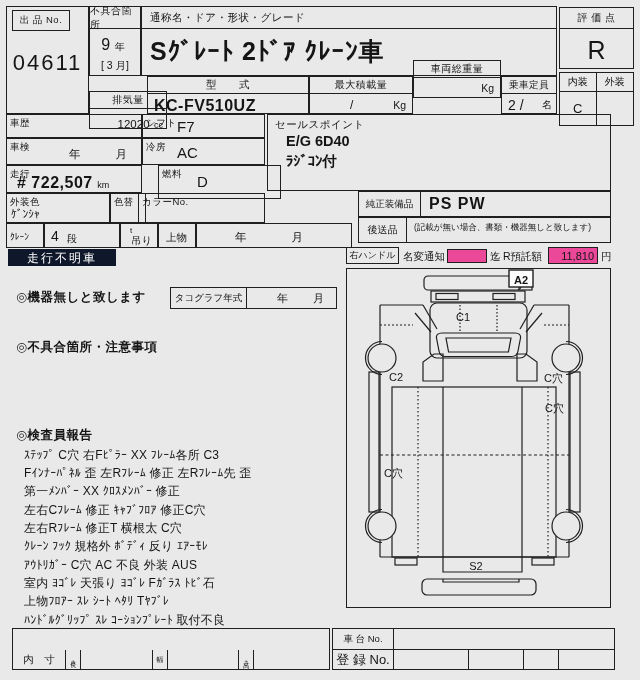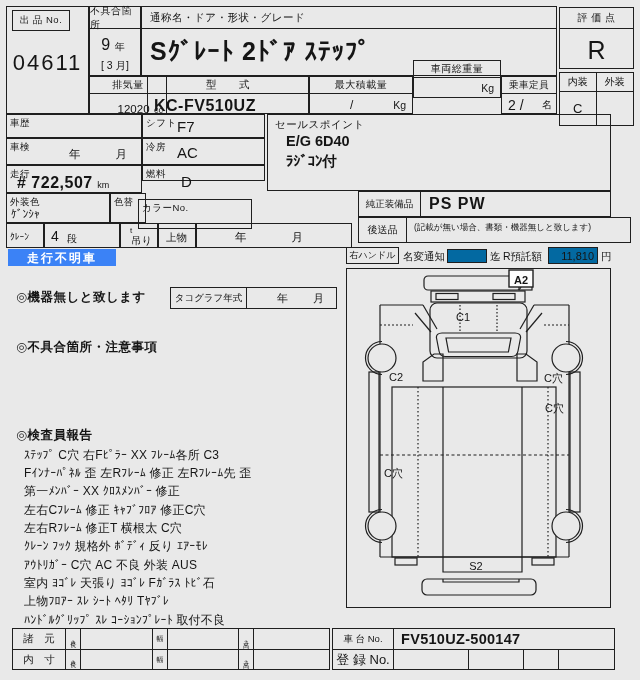--- a/index.html
+++ b/index.html
@@ -8,25 +8,25 @@
     background:#e9e9e9;color:#151515;
     font-family:"Liberation Sans","DejaVu Sans",sans-serif;
   }
   .b{position:absolute;box-sizing:border-box;border:1.4px solid #1f1f1f}
   .t{position:absolute;white-space:nowrap;line-height:1}
   .c{display:flex;align-items:center;justify-content:center}
   .sb{display:flex;align-items:center;justify-content:space-between}
   .lbl{font-size:10px;letter-spacing:.5px}
   .lblrow{position:absolute;left:0;right:0;top:0;box-sizing:border-box;border-bottom:1.4px solid #1f1f1f;display:flex;align-items:center}
   .corner{position:absolute;left:3px;top:2px;font-size:9.5px;letter-spacing:.5px}
-  .badge{background:#3b82f6;color:#fff;font-weight:bold}
+  .badge{background:#0f172a;color:#fff;font-weight:normal}
   .vtxt{writing-mode:vertical-rl;text-orientation:upright;font-size:6.5px;line-height:1;letter-spacing:-1px}
   .rep{position:absolute;left:24px;font-size:12px;letter-spacing:.2px;white-space:nowrap}
   .note-title{font-size:12.5px;font-weight:bold;letter-spacing:.5px}
-  .wbox{background:#0369a1}
+  .wbox{background:#ec4899}
   svg text{font-family:"Liberation Sans","DejaVu Sans",sans-serif}
 </style>
 </head>
 <body>
 
 <div class="b" style="left:6px;top:6px;width:83px;height:108px">
   <div class="b c" style="left:5px;top:3px;width:58px;height:21px;border-width:1.2px">
     <span class="lbl" style="font-size:9.5px">出 品 No.</span>
   </div>
   <div class="t" style="left:0;right:0;top:45px;text-align:center;font-size:22px;letter-spacing:2px">04611</div>
@@ -40,42 +40,42 @@
     <span style="font-size:16px">9</span>
     <span style="font-size:10px">年</span>
   </div>
   <div class="t" style="left:0;right:0;top:53px;text-align:center;font-size:10.5px">[ 3 月]</div>
 </div>
 
 <div class="b" style="left:141px;top:6px;width:416px;height:70px">
   <div class="lblrow" style="height:22px;padding-left:8px">
       <span class="lbl" style="font-size:10.5px">通称名・ドア・形状・グレード</span>
     </div>
-  <div class="t" style="left:8px;top:32px;font-size:25px;font-weight:700;letter-spacing:1px">Sｸﾞﾚｰﾄ 2ﾄﾞｱ ｽﾃｯﾌﾟ</div>
+  <div class="t" style="left:8px;top:32px;font-size:25px;font-weight:700;letter-spacing:1px">Sｸﾞﾚｰﾄ 2ﾄﾞｱ ｸﾚｰﾝ車</div>
 </div>
 
 <div class="b" style="left:559px;top:7px;width:75px;height:62px">
   <div class="lblrow c" style="height:21px">
       <span class="lbl">評 価 点</span>
     </div>
   <div class="t" style="left:0;right:0;top:30px;text-align:center;font-size:25px;font-weight:500">R</div>
 </div>
 
 <div class="b" style="left:559px;top:72px;width:75px;height:54px">
   <div class="lblrow" style="height:19px">
     <span class="c" style="width:50%;height:100%;box-sizing:border-box;border-right:1.4px solid #1f1f1f;font-size:10px">内装</span>
     <span class="c" style="width:50%;height:100%;font-size:10px">外装</span>
   </div>
   <div style="position:absolute;left:0;right:0;top:19px;bottom:0;display:flex">
     <span class="c" style="width:50%;box-sizing:border-box;border-right:1.4px solid #1f1f1f;font-size:13px">C</span>
     <span class="c" style="width:50%;font-size:13px"></span>
   </div>
 </div>
 
-<div class="b" style="left:89px;top:76px;width:78px;height:38px">
+<div class="b" style="left:89px;top:91px;width:78px;height:38px">
   <div class="lblrow c" style="height:17px">
       <span class="lbl">排気量</span>
     </div>
   <div class="t" style="left:0;right:3px;top:23px;text-align:right">
     <span style="font-size:11.5px">12020</span>
     <span style="font-size:9px">cc</span>
   </div>
 </div>
 
 <div class="b" style="left:147px;top:76px;width:162px;height:38px">
@@ -132,33 +132,33 @@
   <span class="t" style="left:34px;top:6px;font-size:15px">AC</span>
 </div>
 
 <div class="b" style="left:6px;top:165px;width:136px;height:28px">
   <span class="corner">走行</span>
   <span class="t" style="left:10px;top:9px">
     <span style="font-size:16px;font-weight:600;letter-spacing:.5px"># 722,507</span>
     <span style="font-size:9px">km</span>
   </span>
 </div>
-<div class="b" style="left:142px;top:165px;width:123px;height:16px">
+<div class="b" style="left:158px;top:165px;width:123px;height:34px">
   <span class="corner">燃料</span>
   <span class="t" style="left:38px;top:8px;font-size:15px">D</span>
 </div>
 
 <div class="b" style="left:6px;top:193px;width:104px;height:30px">
   <span class="corner">外装色</span>
   <span class="t" style="left:4px;top:15px;font-size:11.5px">ｹﾞﾝｼｬ</span>
 </div>
 <div class="b" style="left:110px;top:193px;width:36px;height:30px">
   <span class="corner" style="letter-spacing:0">色替</span>
 </div>
-<div class="b" style="left:138px;top:199px;width:114px;height:30px">
+<div class="b" style="left:138px;top:193px;width:127px;height:30px">
   <span class="corner">カラーNo.</span>
 </div>
 
 <div class="b" style="left:6px;top:223px;width:38px;height:25px">
   <span class="t" style="left:3px;top:8px;font-size:9.5px">ｸﾚｰﾝ</span>
 </div>
 <div class="b" style="left:44px;top:223px;width:76px;height:25px">
   <span class="t" style="left:6px;top:5px;font-size:14px">4</span>
   <span class="t" style="left:22px;top:10px;font-size:10px">段</span>
 </div>
@@ -182,21 +182,21 @@
   <span class="t" style="left:18px;top:39px;font-size:14.5px;font-weight:600">ﾗｼﾞｺﾝ付</span>
 </div>
 
 <div class="b" style="left:358px;top:191px;width:253px;height:26px">
   <div class="c" style="position:absolute;left:0;top:0;bottom:0;width:62px;box-sizing:border-box;border-right:1.4px solid #1f1f1f">
     <span style="font-size:9.5px">純正装備品</span>
   </div>
   <span class="t" style="left:70px;top:4px;font-size:16px;font-weight:600;letter-spacing:1px">PS PW</span>
 </div>
 
-<div class="b" style="left:358px;top:217px;width:273px;height:26px">
+<div class="b" style="left:358px;top:217px;width:253px;height:26px">
   <div class="c" style="position:absolute;left:0;top:0;bottom:0;width:48px;box-sizing:border-box;border-right:1.4px solid #1f1f1f">
     <span style="font-size:10px">後送品</span>
   </div>
   <span class="t" style="left:55px;top:5px;font-size:8.5px">(記載が無い場合、書類・機器無しと致します)</span>
 </div>
 
 <div class="t c badge" style="left:8px;top:249px;width:108px;height:17px;font-size:12px;letter-spacing:2px">走行不明車</div>
 
 <div class="b c" style="left:346px;top:247px;width:53px;height:17px;border-width:1.2px">
   <span style="font-size:9px">右ハンドル</span>
@@ -301,44 +301,34 @@
     <text x="49" y="112" text-anchor="middle">C2</text>
     <text x="197" y="113">C穴</text>
     <text x="198" y="143">C穴</text>
     <text x="37" y="208">C穴</text>
     <text x="129" y="301" text-anchor="middle">S2</text>
   </g>
 </svg>
 </div>
 
 <div class="b" style="left:12px;top:628px;width:318px;height:42px">
-  <div style="position:absolute;left:0;right:0;top:0;height:21px;box-sizing:border-box;border-bottom:1.4px solid #1f1f1f;display:flex">
-    <span class="c" style="width:53px;box-sizing:border-box;border-right:1.4px solid #1f1f1f;font-size:10.5px">諸　元</span>
-    <span class="c vtxt" style="width:15px;box-sizing:border-box;border-right:1.4px solid #1f1f1f">長さ</span>
-    <span style="width:72px;box-sizing:border-box;border-right:1.4px solid #1f1f1f"></span>
-    <span class="c" style="width:15px;box-sizing:border-box;border-right:1.4px solid #1f1f1f;font-size:7px">幅</span>
-    <span style="width:71px;box-sizing:border-box;border-right:1.4px solid #1f1f1f"></span>
-    <span class="c vtxt" style="width:15px;box-sizing:border-box;border-right:1.4px solid #1f1f1f">高さ</span>
-    <span style="flex:1"></span>
-  </div>
   <div style="position:absolute;left:0;right:0;top:21px;bottom:0;display:flex">
     <span class="c" style="width:53px;box-sizing:border-box;border-right:1.4px solid #1f1f1f;font-size:10.5px">内　寸</span>
     <span class="c vtxt" style="width:15px;box-sizing:border-box;border-right:1.4px solid #1f1f1f">長さ</span>
     <span style="width:72px;box-sizing:border-box;border-right:1.4px solid #1f1f1f"></span>
     <span class="c" style="width:15px;box-sizing:border-box;border-right:1.4px solid #1f1f1f;font-size:7px">幅</span>
     <span style="width:71px;box-sizing:border-box;border-right:1.4px solid #1f1f1f"></span>
     <span class="c vtxt" style="width:15px;box-sizing:border-box;border-right:1.4px solid #1f1f1f">高さ</span>
     <span style="flex:1"></span>
   </div>
 </div>
 
 <div class="b" style="left:332px;top:628px;width:283px;height:42px">
   <div style="position:absolute;left:0;right:0;top:0;height:21px;box-sizing:border-box;border-bottom:1.4px solid #1f1f1f;display:flex">
     <span class="c" style="width:61px;box-sizing:border-box;border-right:1.4px solid #1f1f1f;font-size:9.5px">車 台 No.</span>
-    <span style="flex:1;display:flex;align-items:center;padding-left:7px;font-size:14.5px;font-weight:600;letter-spacing:.3px">FV510UZ-500147</span>
   </div>
   <div style="position:absolute;left:0;right:0;top:21px;bottom:0;display:flex">
     <span class="c" style="width:61px;box-sizing:border-box;border-right:1.4px solid #1f1f1f;font-size:13px">登 録 No.</span>
     <span style="width:75px;box-sizing:border-box;border-right:1.4px solid #1f1f1f"></span>
     <span style="width:55px;box-sizing:border-box;border-right:1.4px solid #1f1f1f"></span>
     <span style="width:35px;box-sizing:border-box;border-right:1.4px solid #1f1f1f"></span>
     <span style="flex:1"></span>
   </div>
 </div>
 

